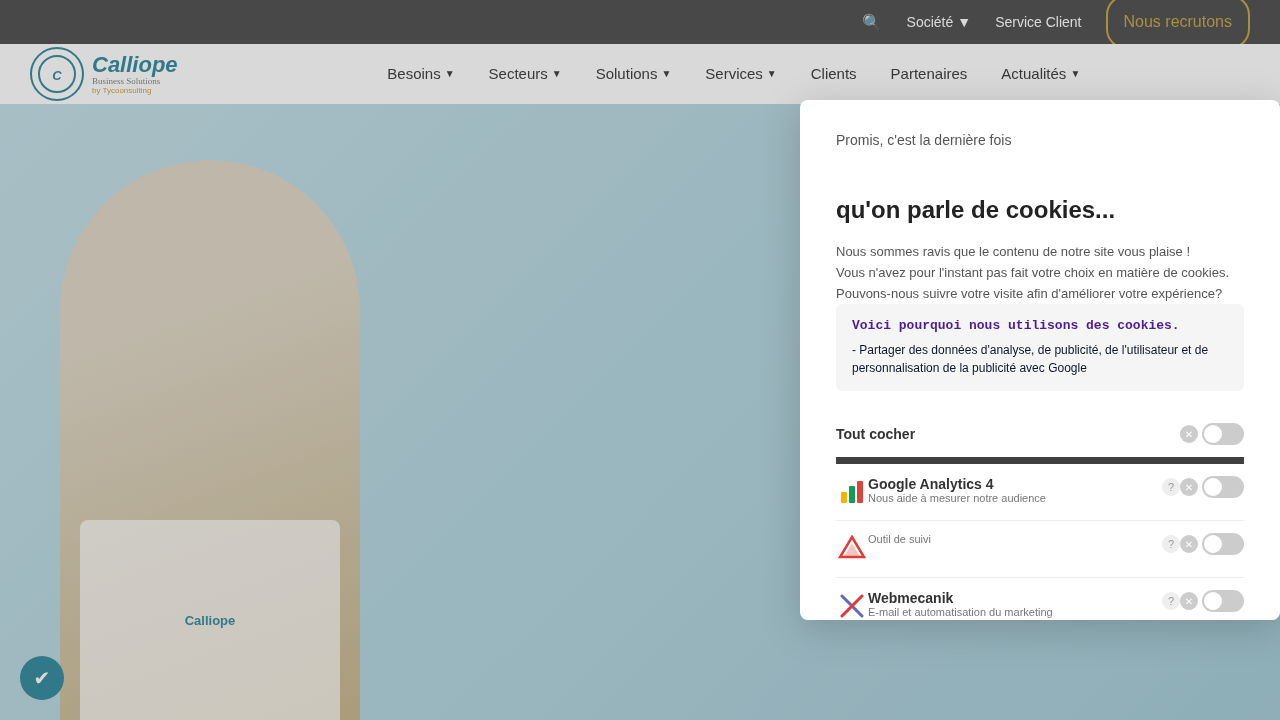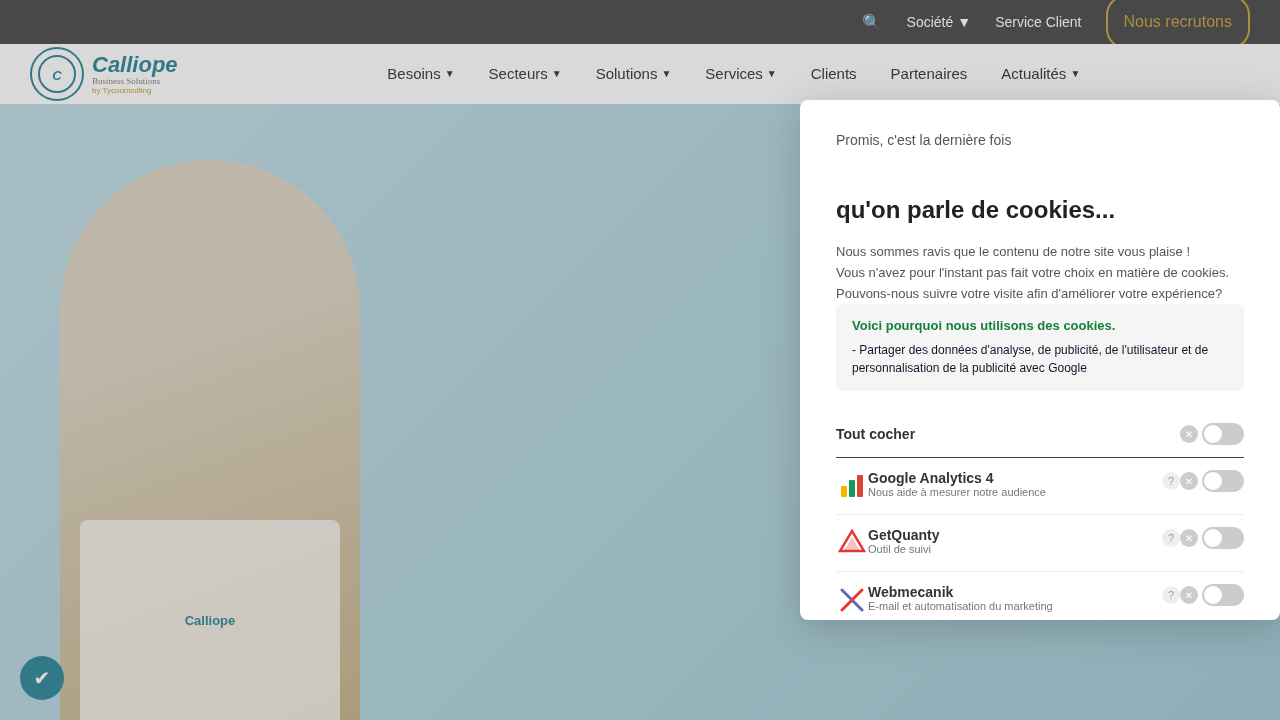--- a/index.html
+++ b/index.html
@@ -182,36 +182,37 @@
 
     .modal-why-box {
       background: #f5f5f5;
       border-radius: 6px;
       padding: 14px 16px;
       margin-bottom: 20px;
     }
     .modal-why-title {
       font-size: 13px;
       font-weight: 600;
-      color: #15803d;
+      color: #4c1d95;
       margin-bottom: 8px;
+      font-family: Liberation Mono, monospace;
     }
     .modal-why-text {
       font-size: 12px;
       color: #0f172a;
       line-height: 1.5;
     }
 
     
     .toggle-row {
       display: flex;
       align-items: center;
       justify-content: space-between;
       padding: 12px 0;
-      border-bottom: 1px solid #404040;
+      border-bottom: 7px solid #404040;
     }
     .toggle-label {
       font-size: 14px;
       font-weight: 600;
       color: #333;
     }
     .toggle-switch {
       display: flex;
       align-items: center;
       gap: 4px;
@@ -409,21 +410,20 @@
     </div>
 
     <div class="service-row">
       <div class="service-icon">
         <svg width="28" height="28" viewBox="0 0 28 28">
           <polygon points="14,2 26,22 2,22" fill="none" stroke="#e53935" stroke-width="2.5"></polygon>
           <polygon points="14,8 22,22 6,22" fill="#e53935" opacity="0.3"></polygon>
         </svg>
       </div>
       <div class="service-info">
-        <div class="service-name">GetQuanty</div>
         <div class="service-desc">Outil de suivi</div>
       </div>
       <div class="service-help">?</div>
       <div class="toggle-switch">
         <div class="toggle-x">✕</div>
         <div class="toggle-track">
           <div class="toggle-thumb off"></div>
         </div>
       </div>
     </div>

